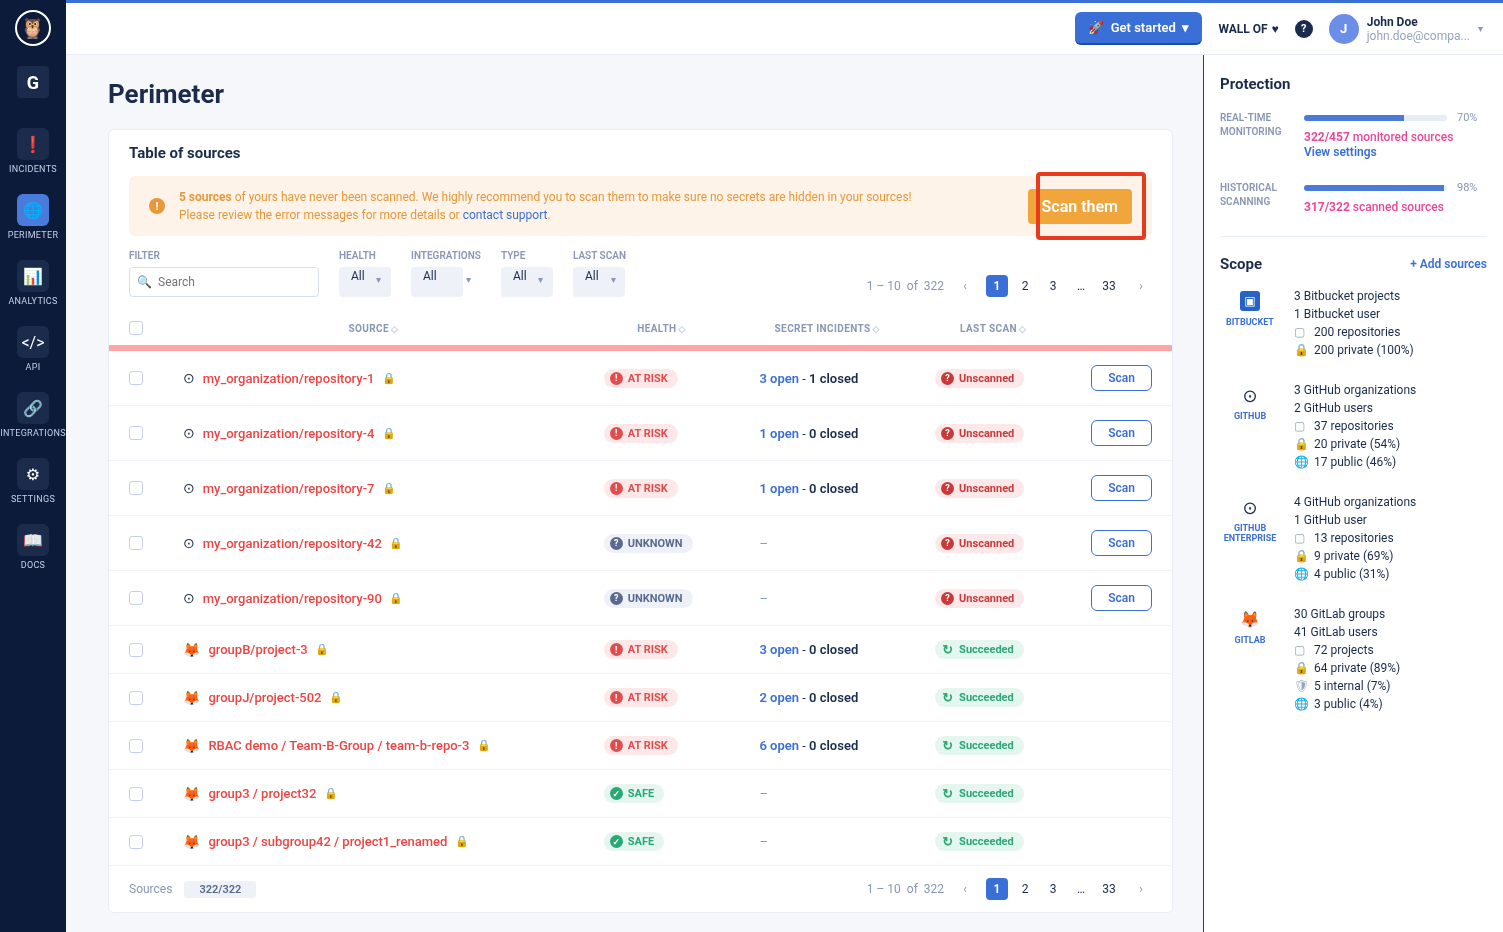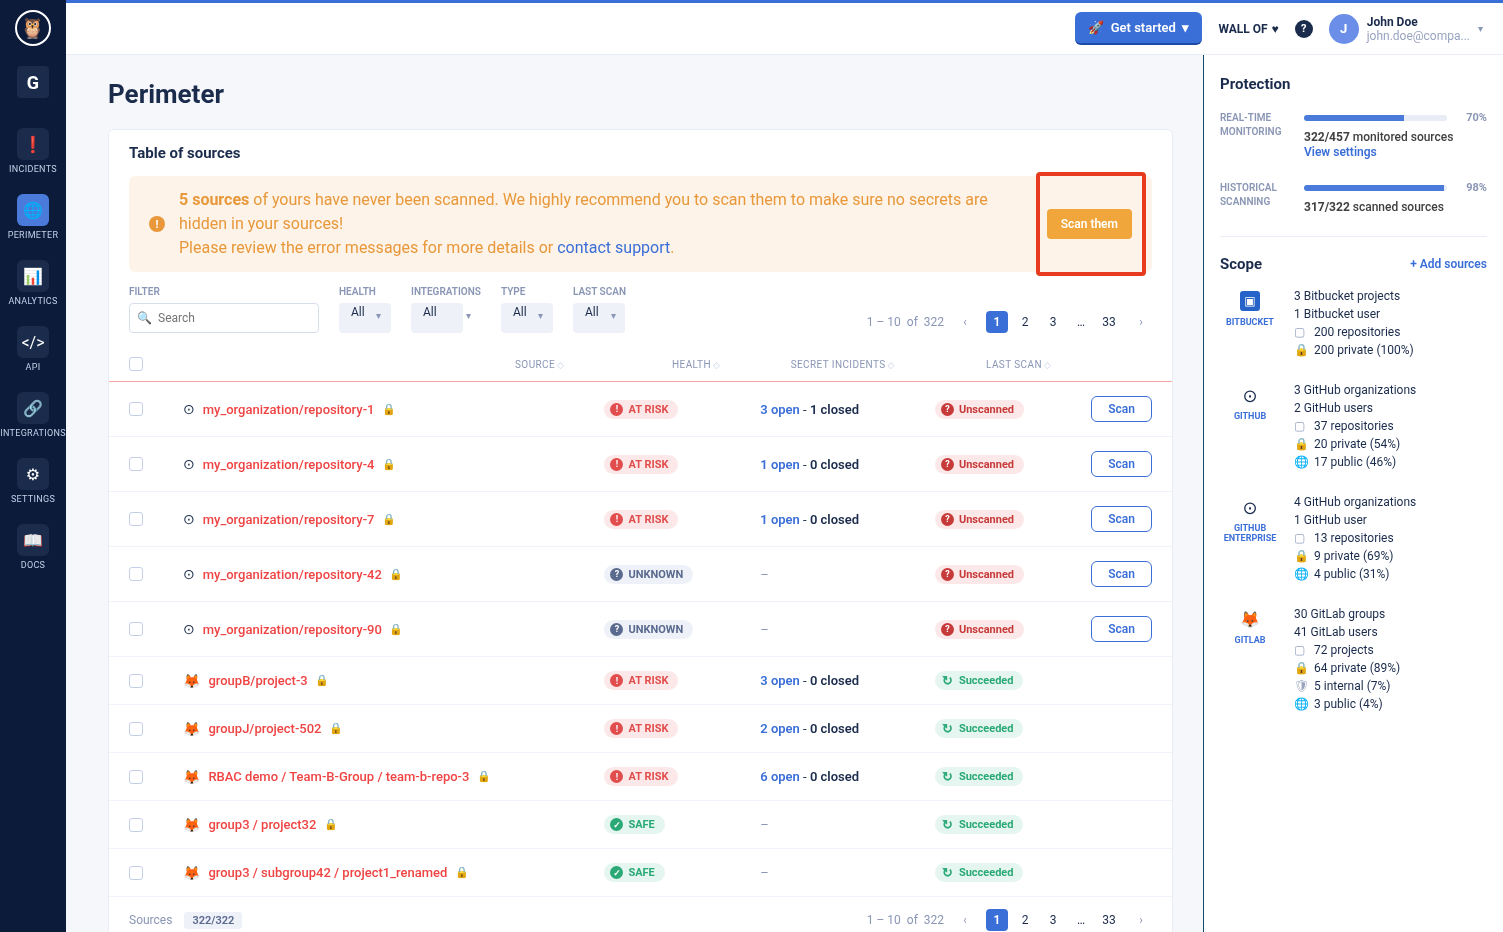--- a/index.html
+++ b/index.html
@@ -32,44 +32,44 @@
 .content-main { flex: 1; padding: 24px 30px 0 42px; overflow-y: auto; }
 .content-side { width: 300px; background: #fff; border-left: 1px solid #0c4a6e; padding: 20px 16px; overflow-y: auto; }
 
 h1.page-title { font-size: 26px; font-weight: 700; color: #1a2b4c; margin-bottom: 20px; }
 
 .card { background: #fff; border-radius: 6px; border: 1px solid #e8ecf4; }
 .card-header { padding: 14px 20px; font-size: 15px; font-weight: 700; color: #1a2b4c; }
 
 .banner { margin: 0 20px 14px; background: #fdf3e8; border-radius: 6px; padding: 12px 20px; display: flex; align-items: center; gap: 14px; position: relative; }
 .banner-icon { width: 16px; height: 16px; background: #e8983a; border-radius: 50%; color: #fff; font-size: 11px; font-weight: 700; display: flex; align-items: center; justify-content: center; flex-shrink: 0; }
-.banner-text { flex: 1; color: #e8983a; font-size: 16px; line-height: 1.5; }
+.banner-text { flex: 1; color: #e8983a; font-size: 12px; line-height: 1.5; }
 .banner-text b { font-weight: 700; }
 .banner-text a { color: #3b6fd8; text-decoration: none; }
-.btn-scan-them { background: #f0a63a; color: #fff; border: none; border-radius: 4px; padding: 8px 14px; font-size: 12px; font-weight: 600; cursor: pointer; }
+.btn-scan-them { background: #f0a63a; color: #fff; border: none; border-radius: 4px; padding: 8px 14px; font-size: 16px; font-weight: 600; cursor: pointer; }
 .highlight-box { position: absolute; right: 6px; top: -4px; bottom: -4px; width: 110px; border: 4px solid #e73a1e; border-radius: 4px; pointer-events: none; }
 
 .filters { display: flex; gap: 20px; padding: 0 20px 14px; align-items: flex-end; }
 .filter-group { display: flex; flex-direction: column; gap: 6px; }
 .filter-label { font-size: 10px; color: #8a96b5; font-weight: 600; text-transform: uppercase; }
 .search-input { width: 190px; height: 30px; border: 1px solid #d8dfec; border-radius: 4px; padding: 0 10px 0 28px; font-size: 12px; }
 .search-wrap { position: relative; }
 .search-wrap .sicon { position: absolute; left: 8px; top: 8px; color: #8a96b5; font-size: 12px; }
 .select { background: #eef1f8; border: none; border-radius: 4px; height: 30px; padding: 0 26px 13px 12px; font-size: 12px; color: #1a2b4c; appearance: none; cursor: pointer; position: relative; }
 .select-wrap { position: relative; }
 .select-wrap::after { content: '▾'; position: absolute; right: 10px; top: 7px; color: #8a96b5; font-size: 10px; pointer-events: none; }
 
 .pagination-top { margin-left: auto; display: flex; align-items: center; gap: 10px; font-size: 12px; color: #8a96b5; }
 .page-nums { display: flex; align-items: center; gap: 6px; }
 .page-num { width: 22px; height: 22px; display: flex; align-items: center; justify-content: center; border-radius: 4px; cursor: pointer; color: #1a2b4c; font-size: 12px; }
 .page-num.active { background: #3b6fd8; color: #fff; font-weight: 600; }
 .page-arrow { width: 22px; height: 22px; display: flex; align-items: center; justify-content: center; cursor: pointer; color: #8a96b5; }
 
 table { width: 100%; border-collapse: collapse; }
-thead th { text-align: right; font-size: 10px; font-weight: 400; color: #8a96b5; text-transform: uppercase; padding: 10px 20px; border-bottom: 1px solid #fca5a5; letter-spacing: 0.4px; }
+thead th { text-align: center; font-size: 10px; font-weight: 700; color: #8a96b5; text-transform: uppercase; padding: 10px 20px; border-bottom: 6px solid #fca5a5; letter-spacing: 0.4px; }
 tbody td { padding: 14px 20px; border-bottom: 1px solid #f0f3f9; font-size: 13px; vertical-align: middle; }
 .sort-icon { font-size: 9px; color: #c5d0e8; margin-left: 2px; }
 
 .chk { width: 14px; height: 14px; border: 1.5px solid #c5d0e8; border-radius: 3px; cursor: pointer; }
 .src-cell { display: flex; align-items: center; gap: 8px; }
 .src-icon { font-size: 14px; }
 .src-icon.github { color: #1a2b4c; }
 .src-icon.gitlab { color: #f56a2e; }
 .src-link { color: #ef4444; text-decoration: none; font-weight: 500; font-size: 13px; }
 .lock-icon { color: #c5d0e8; font-size: 11px; }
@@ -87,34 +87,34 @@
 .pill.succeeded { background: #e4f6ef; color: #2aa876; }
 .pill.succeeded .pi { background: transparent; color: #2aa876; font-size: 13px; }
 
 .inc-open { color: #3b6fd8; font-weight: 600; }
 .inc-closed { color: #1a2b4c; font-weight: 600; }
 .inc-dash { color: #8a96b5; }
 
 .btn-scan-row { border: 1.5px solid #3b6fd8; color: #3b6fd8; background: #fff; border-radius: 6px; padding: 5px 16px; font-size: 12px; font-weight: 600; cursor: pointer; }
 
 .card-footer { padding: 12px 20px; display: flex; align-items: center; gap: 12px; font-size: 12px; color: #8a96b5; }
-.count-pill { background: #eef1f8; border-radius: 3px; padding: 2px 8px; font-size: 11px; color: #5a6a8e; font-weight: 600; }
+.count-pill { background: #eef1f8; border-radius: 3px; padding: 2px 15px; font-size: 11px; color: #5a6a8e; font-weight: 600; }
 
 
 .side-section-title { font-size: 15px; font-weight: 700; color: #1a2b4c; margin-bottom: 18px; }
 .stat-block { margin-bottom: 22px; }
 .stat-label { font-size: 10px; color: #8a96b5; font-weight: 600; text-transform: uppercase; line-height: 1.4; }
 .stat-row { display: flex; gap: 14px; }
 .stat-left { width: 70px; }
 .stat-right { flex: 1; }
 .prog-row { display: flex; align-items: center; gap: 10px; margin-bottom: 6px; }
 .prog-bar { flex: 1; height: 6px; background: #e8ecf4; border-radius: 3px; overflow: hidden; }
 .prog-fill { height: 100%; background: #4a7bda; }
-.prog-pct { font-size: 11px; color: #8a96b5; font-weight: 700; width: 30px; text-align: right; }
-.stat-text { font-size: 12px; color: #404040; font-weight: 500; }
+.prog-pct { font-size: 11px; color: #8a96b5; font-weight: 400; width: 30px; text-align: left; }
+.stat-text { font-size: 12px; color: #ec4899; font-weight: 500; }
 .stat-text b { font-weight: 700; }
 .stat-link { color: #3b6fd8; font-size: 12px; font-weight: 600; text-decoration: none; }
 
 .scope-header { display: flex; justify-content: space-between; align-items: center; margin-bottom: 16px; }
 .add-sources { color: #3b6fd8; font-size: 12px; font-weight: 600; cursor: pointer; }
 .scope-item { display: flex; gap: 14px; margin-bottom: 22px; }
 .scope-icon-col { width: 60px; display: flex; flex-direction: column; align-items: center; }
 .scope-icon-box { width: 24px; height: 24px; display: flex; align-items: center; justify-content: center; border-radius: 4px; font-size: 14px; margin-bottom: 4px; }
 .scope-icon-label { font-size: 9px; color: #3b6fd8; font-weight: 700; text-align: center; text-transform: uppercase; }
 .scope-details { flex: 1; font-size: 12px; color: #1a2b4c; }

